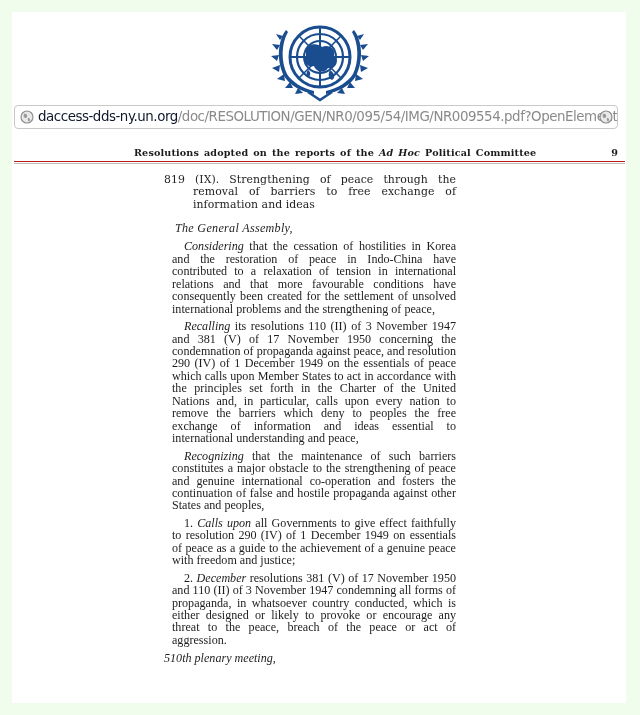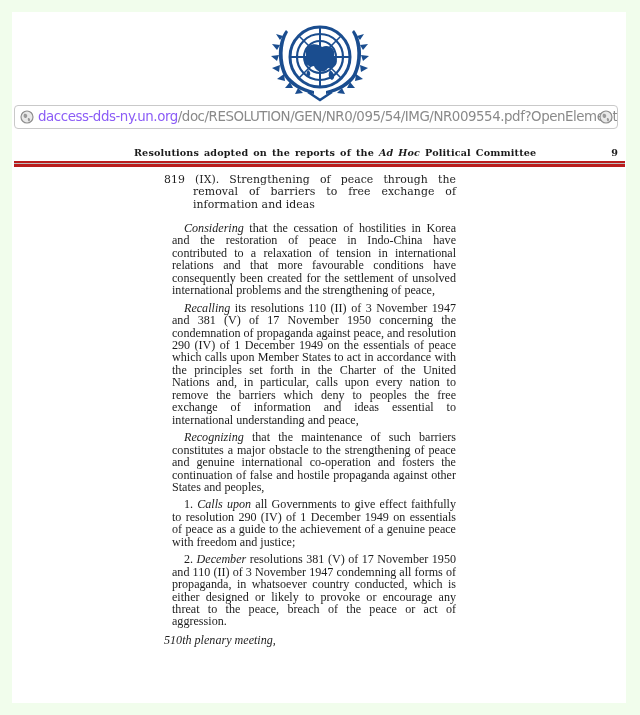--- a/index.html
+++ b/index.html
@@ -58,30 +58,30 @@
       top: 4px;
       width: 14px;
       height: 14px;
     }
     .urlbar .url-text {
       position: absolute;
       left: 23px;
       top: 0;
       letter-spacing: -0.45px;
     }
-    .url-host { color: #8b5cf6; text-align: center; }
+    .url-host { color: #0f172a; text-align: center; }
     .url-path { color: #8a8a8a; }
 
     .running-head {
       position: absolute;
       left: 14px;
       top: 144px;
       width: 611px;
       height: 17px;
-      border-bottom: 6px solid #b91c1c;
+      border-bottom: 1px solid #b91c1c;
       font-family: "DejaVu Serif", "Liberation Serif", serif;
       font-weight: bold;
       font-size: 9.6px;
       color: #1a1a1a;
     }
     .running-head .rh-title {
       position: absolute;
       left: 120px;
       top: 3px;
       letter-spacing: 0.15px;
@@ -220,20 +220,21 @@
 </div>
 
 <div class="running-head">
   <span class="rh-title"><span>Resolutions adopted on the reports of the </span><i>Ad Hoc</i><span> Political Committee</span></span>
   <span class="rh-page">9</span>
 </div>
 <div class="running-head-rule2"></div>
 
 <div class="content">
   <p class="res-title">819 (IX). Strengthening of peace through the removal of barriers to free exchange of information and ideas</p>
+  <p class="ga">The General Assembly,</p>
 
   <p class="para"><i>Considering</i><span> that the cessation of hostilities in Korea and the restoration of peace in Indo-China have contributed to a relaxation of tension in international relations and that more favourable conditions have consequently been created for the settlement of unsolved international problems and the strengthening of peace,</span></p>
 
   <p class="para"><i>Recalling</i><span> its resolutions 110 (II) of 3 November 1947 and 381 (V) of 17 November 1950 concerning the condemnation of propaganda against peace, and resolution 290 (IV) of 1 December 1949 on the essentials of peace which calls upon Member States to act in accordance with the principles set forth in the Charter of the United Nations and, in particular, calls upon every nation to remove the barriers which deny to peoples the free exchange of information and ideas essential to international understanding and peace,</span></p>
 
   <p class="para"><i>Recognizing</i><span> that the maintenance of such barriers constitutes a major obstacle to the strengthening of peace and genuine international co-operation and fosters the continuation of false and hostile propaganda against other States and peoples,</span></p>
 
   <p class="para"><span>1. </span><i>Calls upon</i><span> all Governments to give effect faithfully to resolution 290 (IV) of 1 December 1949 on essentials of peace as a guide to the achievement of a genuine peace with freedom and justice;</span></p>
 
   <p class="para"><span>2. </span><i>December</i><span> resolutions 381 (V) of 17 November 1950 and 110 (II) of 3 November 1947 condemning all forms of propaganda, in whatsoever country conducted, which is either designed or likely to provoke or encourage any threat to the peace, breach of the peace or act of aggression.</span></p>

